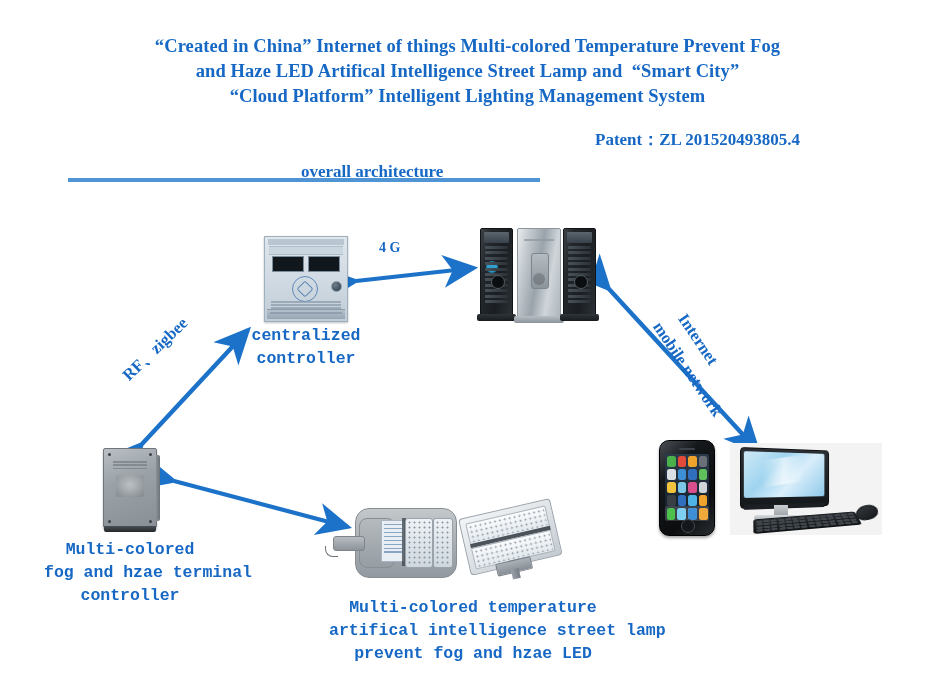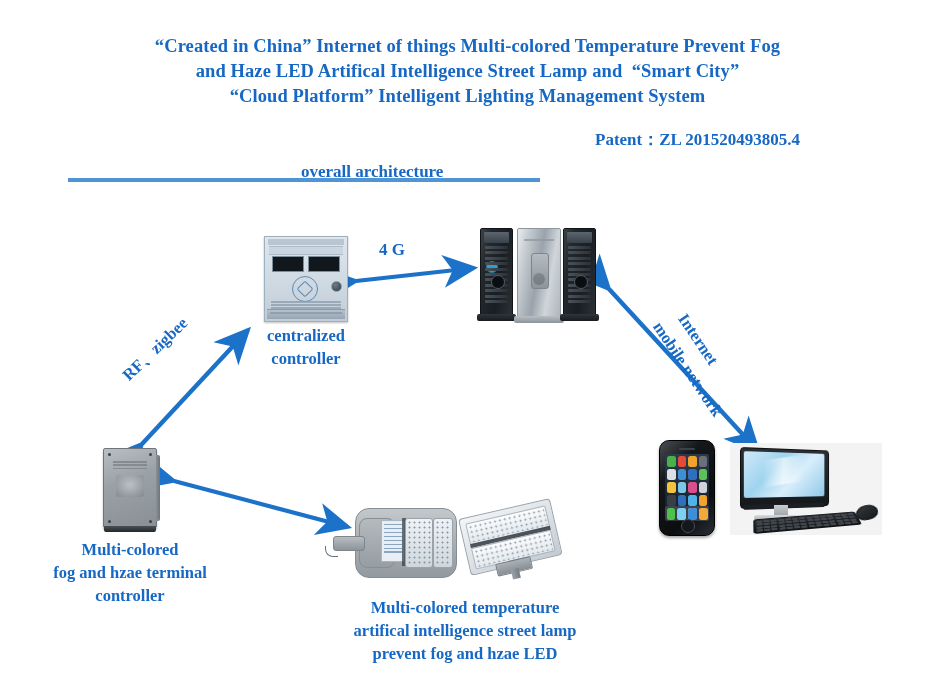--- a/index.html
+++ b/index.html
@@ -52,34 +52,34 @@
   }
 
   
   .cap{
     position:absolute;
     color:#1668C4;
     font-weight:bold;
     font-size:16.5px;
     line-height:23px;
     text-align:center;
-    font-family:Liberation Serif, serif;
+    font-family:Liberation Mono, monospace;
   }
   .cap span{display:block;white-space:nowrap;}
 
   
   .elabel{
     position:absolute;
     color:#1668C4;
     font-weight:bold;
     font-size:16.5px;
     white-space:nowrap;
     font-family:"Liberation Serif", serif;
   }
-  .lab4g{left:379px;top:240px;font-size:17px;}
+  .lab4g{left:379px;top:240px;font-size:14px;}
   .labrf{left:118px;top:370px;transform:rotate(-44deg);transform-origin:left top;}
   .labinet{left:690px;top:310px;transform:rotate(56deg);transform-origin:left top;}
   .labmob{left:665px;top:318px;transform:rotate(56deg);transform-origin:left top;}
 
   
   #arrows{position:absolute;left:0;top:0;width:935px;height:685px;pointer-events:none;}
 
   
 
   
@@ -511,21 +511,21 @@
           </div>
         <div class="bar"></div>
         <div class="mod m2">
             <div class="dots"></div>
           </div>
       </div>
       <div class="mount"></div>
       <div class="post"></div>
     </div>
   </div>
-  <div class="cap" style="left:321px;top:596px;width:288px;">
+  <div class="cap" style="left:329px;top:596px;width:288px;">
     <span>Multi-colored temperature</span>
     <span>artifical intelligence street lamp</span>
     <span>prevent fog and hzae LED</span>
   </div>
 
   <div class="phone">
     <div class="spk"></div>
     <div class="scr">
       <i style="background:#49b04a"></i>
         <i style="background:#e24b3a"></i>

